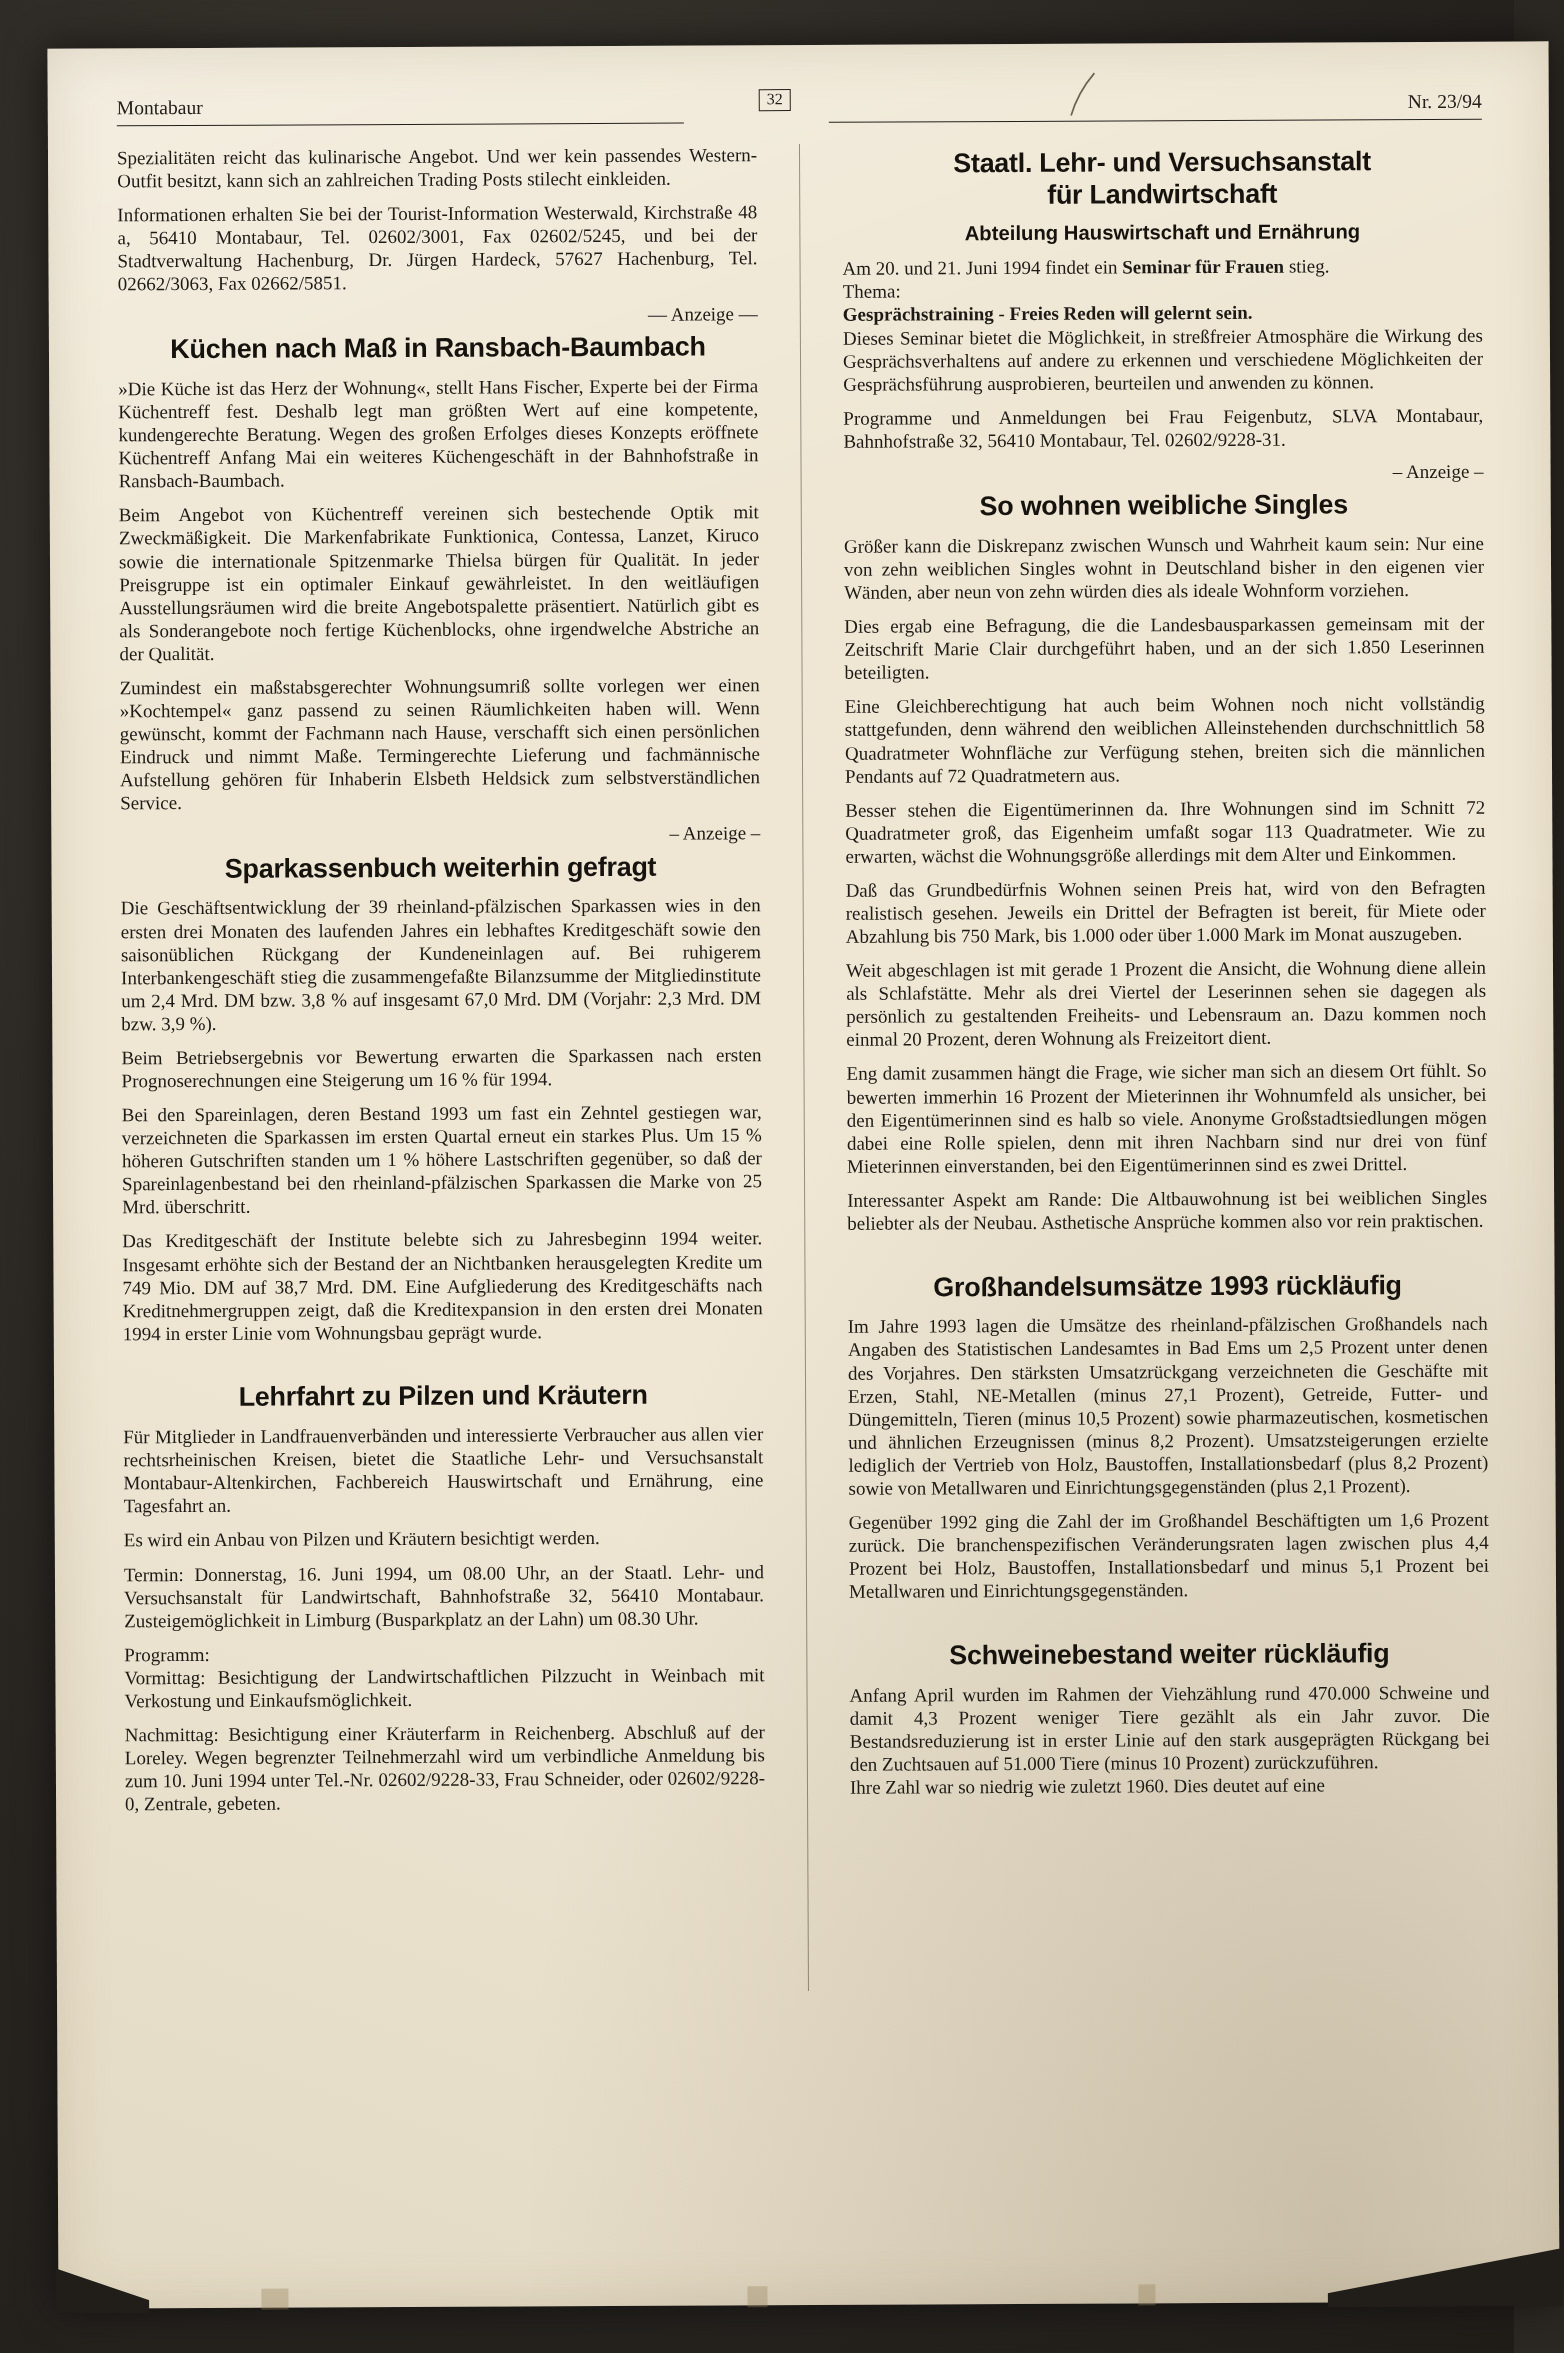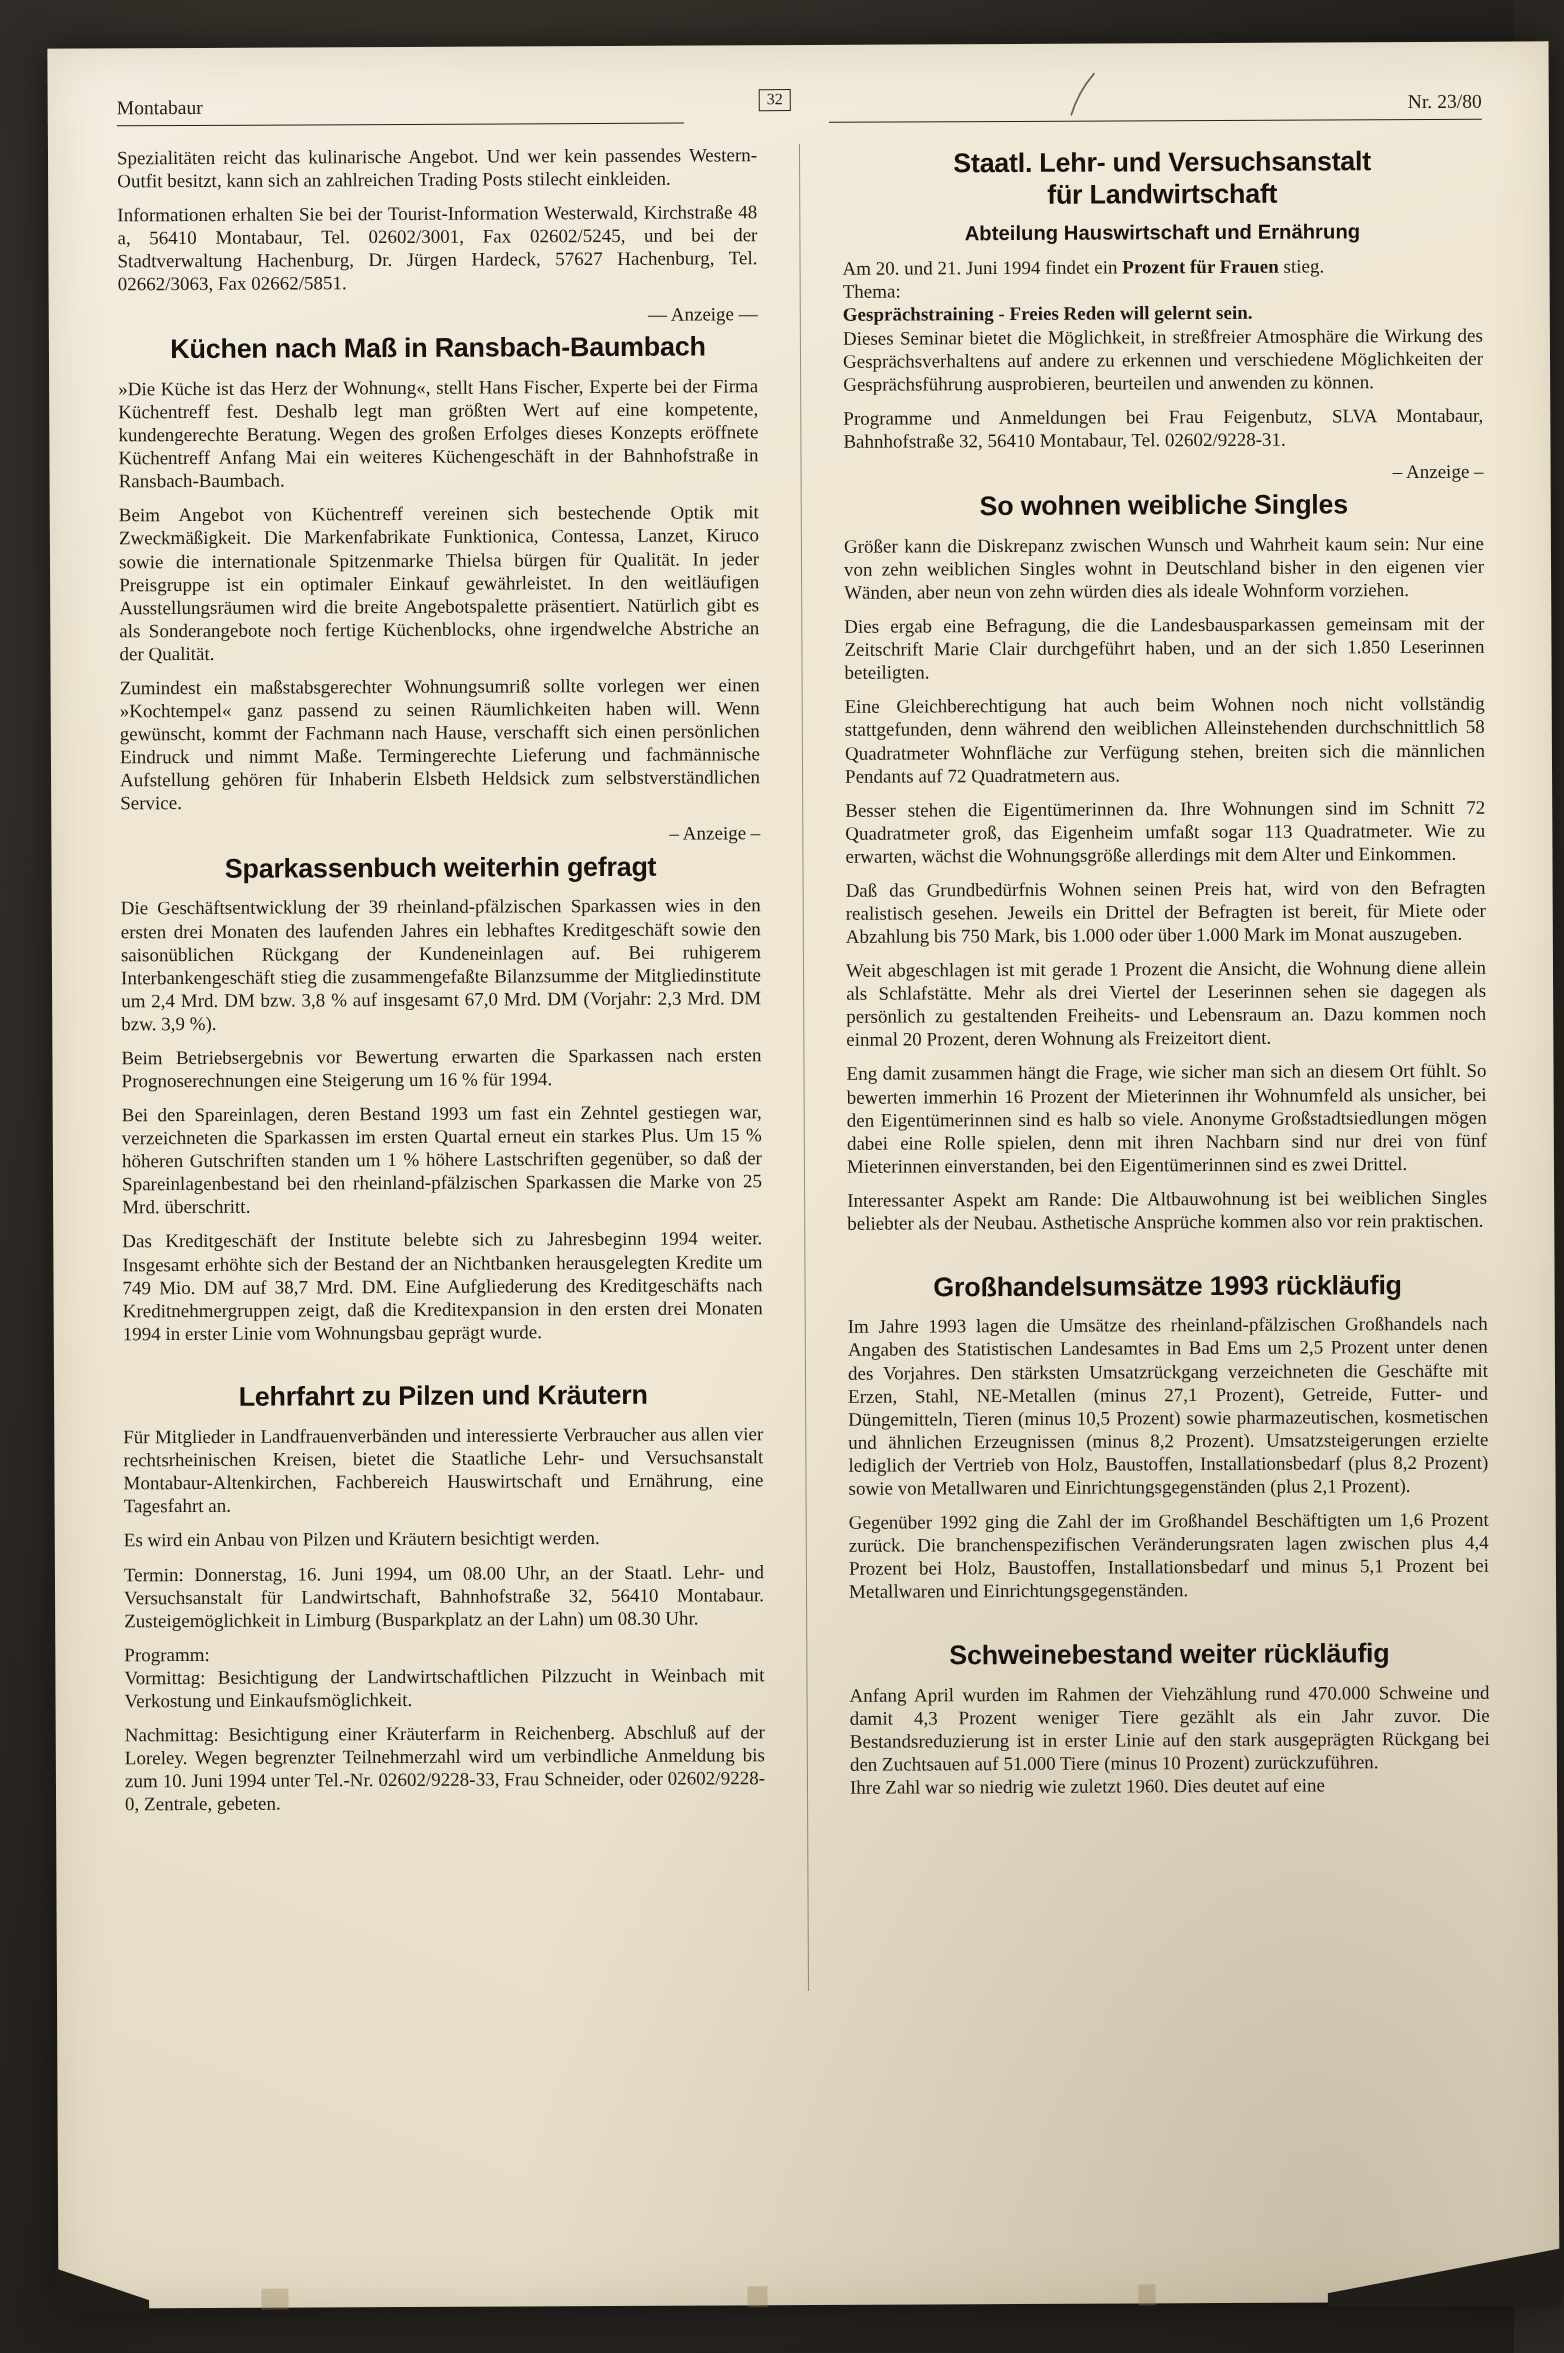--- a/index.html
+++ b/index.html
@@ -177,21 +177,21 @@
 
     <svg class="pen" viewBox="0 0 46 60">
       <path d="M8 56 C14 36 26 16 38 2" stroke="#4b4336" stroke-width="2.2" fill="none" opacity="0.8"></path>
     </svg>
 
     <div class="content">
 
       <div class="masthead">
         <div class="left">Montabaur</div>
         <div class="pagebox">32</div>
-        <div class="right">Nr. 23/80</div>
+        <div class="right">Nr. 23/94</div>
         <div class="rule seg-left"></div>
         <div class="rule seg-right"></div>
       </div>
 
       <div class="cols">
         <div class="coldiv"></div>
 
         <div class="col left">
 
           <p>Spezialitäten reicht das kulinarische Angebot. Und wer kein passendes Western-Outfit besitzt, kann sich an zahlreichen Trading Posts stilecht einkleiden.</p>
@@ -220,21 +220,21 @@
           <p>Nachmittag: Besichtigung einer Kräuterfarm in Reichenberg. Abschluß auf der Loreley. Wegen begrenzter Teilnehmerzahl wird um verbindliche Anmeldung bis zum 10. Juni 1994 unter Tel.-Nr. 02602/9228-33, Frau Schneider, oder 02602/9228-0, Zentrale, gebeten.</p>
 
         </div>
 
         <div class="col right">
 
           <h2 class="two">Staatl. Lehr- und Versuchsanstalt</h2>
           <h2 style="margin-top:-6.3px;">für Landwirtschaft</h2>
           <h3>Abteilung Hauswirtschaft und Ernährung</h3>
 
-          <p class="tight"><span>Am 20. und 21. Juni 1994 findet ein </span><span class="bold">Prozent für Frauen</span><span> stieg.</span></p>
+          <p class="tight"><span>Am 20. und 21. Juni 1994 findet ein </span><span class="bold">Seminar für Frauen</span><span> stieg.</span></p>
           <p class="tight">Thema:</p>
           <p class="tight bold">Gesprächstraining - Freies Reden will gelernt sein.</p>
           <p>Dieses Seminar bietet die Möglichkeit, in streßfreier Atmosphäre die Wirkung des Gesprächsverhaltens auf andere zu erkennen und verschiedene Möglichkeiten der Gesprächsführung ausprobieren, beurteilen und anwenden zu können.</p>
           <p>Programme und Anmeldungen bei Frau Feigenbutz, SLVA Montabaur, Bahnhofstraße 32, 56410 Montabaur, Tel. 02602/9228-31.</p>
 
           <div class="h-ad">– Anzeige –</div>
           <h2>So wohnen weibliche Singles</h2>
           <p>Größer kann die Diskrepanz zwischen Wunsch und Wahrheit kaum sein: Nur eine von zehn weiblichen Singles wohnt in Deutschland bisher in den eigenen vier Wänden, aber neun von zehn würden dies als ideale Wohnform vorziehen.</p>
           <p>Dies ergab eine Befragung, die die Landesbausparkassen gemeinsam mit der Zeitschrift Marie Clair durchgeführt haben, und an der sich 1.850 Leserinnen beteiligten.</p>
           <p>Eine Gleichberechtigung hat auch beim Wohnen noch nicht vollständig stattgefunden, denn während den weiblichen Alleinstehenden durchschnittlich 58 Quadratmeter Wohnfläche zur Verfügung stehen, breiten sich die männlichen Pendants auf 72 Quadratmetern aus.</p>

